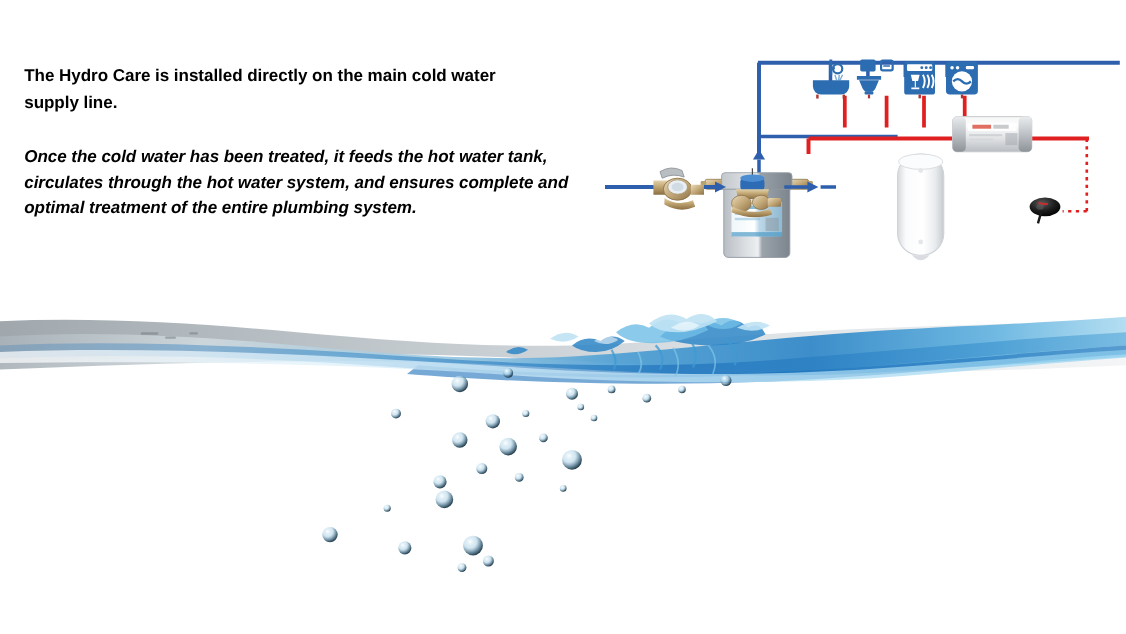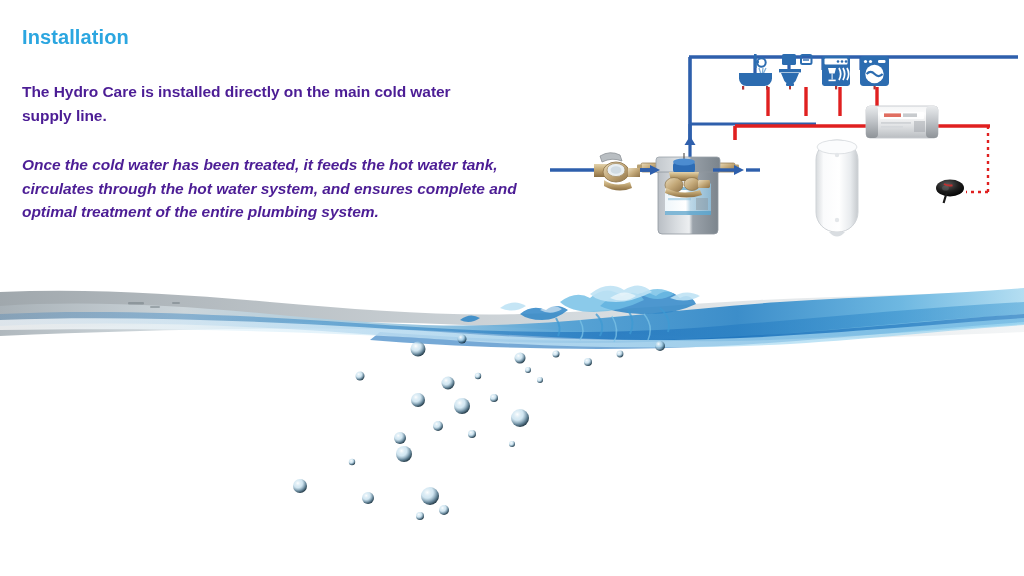--- a/index.html
+++ b/index.html
@@ -11,41 +11,40 @@
   }
   #slide { position: relative; width: 1024px; height: 576px; background: #fff; }
 
   
   #text-col { position: absolute; left: 22px; top: 26px; width: 520px; }
   #page-title {
     font-size: 20px; font-weight: bold; color: #2BA6E0;
     letter-spacing: .1px; line-height: 1.1;
   }
   .body-para {
-    font-size: 15.5px; font-weight: bold; color: #4c1d95;
+    font-size: 15.5px; font-weight: bold; color: #000000;
     line-height: 1.52; letter-spacing: -.05px;
   }
   #para-1 { margin-top: 32px; width: 470px; }
   #para-2 { margin-top: 26px; width: 505px; font-style: italic; }
 
   
   #diagram { position: absolute; left: 548px; top: 12px; width: 476px; height: 250px; }
   #diagram svg { display:block; width: 476px; height: 250px; }
 
   
   #water-image { position: absolute; left: 0; top: 258px; width: 1024px; height: 318px; }
   #water-image svg { display:block; width: 1024px; height: 318px; }
 </style>
 </head>
 <body>
 
 <div id="slide">
 
   <div id="text-col">
-    <div id="page-title">Installation</div>
     <div id="para-1" class="body-para">The Hydro Care is installed directly on the main cold water supply line.</div>
     <div id="para-2" class="body-para">Once the cold water has been treated, it feeds the hot water tank, circulates through the hot water system, and ensures complete and optimal treatment of the entire plumbing system.</div>
   </div>
 
   <div id="diagram">
     <svg viewBox="0 0 476 250" xmlns="http://www.w3.org/2000/svg">
       <defs>
         <linearGradient id="brassG" x1="0" y1="0" x2="0" y2="1">
           <stop offset="0%" stop-color="#E3D2AC"></stop>
           <stop offset="35%" stop-color="#C9B07E"></stop>

